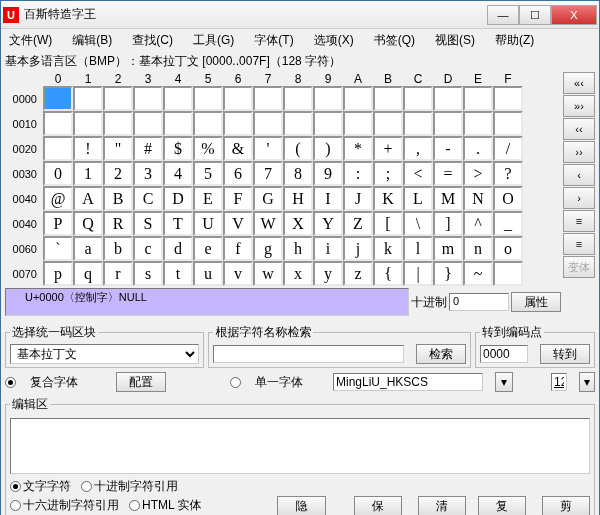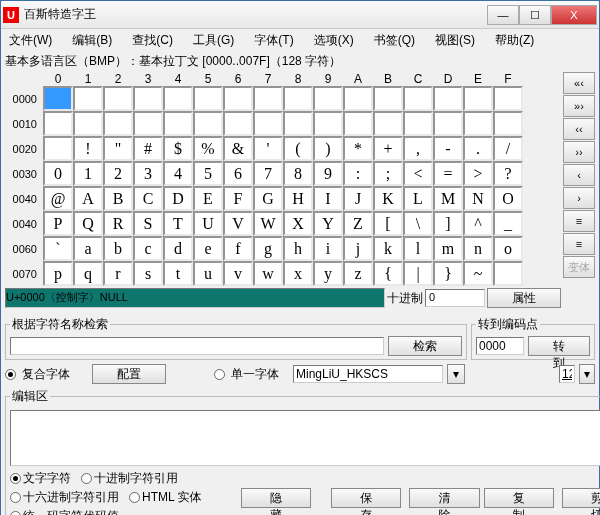--- a/index.html
+++ b/index.html
@@ -21,26 +21,26 @@
 .col-h{width:30px;text-align:center}
 .grid-row{display:flex;align-items:center}
 .row-h{width:38px;text-align:right;padding-right:6px;font-size:11px}
 .cells{display:flex}
 .cell{width:30px;height:25px;border:2px inset #e8e8e8;background:#fff;text-align:center;line-height:22px;font-family:"Times New Roman",serif;font-size:16px}
 .cell.sel{background:#39f}
 .side-btns{display:flex;flex-direction:column;gap:1px;width:32px}
 .sbtn{height:22px;border:1px solid #999;background:linear-gradient(#fafafa,#e0e0e0);text-align:center;line-height:20px;font-size:11px}
 .sbtn.disabled{color:#aaa}
 .statusrow{display:flex;margin-top:2px;gap:2px;align-items:center}
-.statusbox{flex:1;height:20px;border:1px inset #ccc;background:#0f766e;padding:1px 0;font-size:11px}
+.statusbox{flex:1;height:28px;border:1px inset #ccc;background:#c4b5fd;padding:1px 19px;font-size:11px}
 .decbox{width:60px;height:18px;border:1px inset #ccc;background:#fff;padding:1px 3px;font-size:11px}
-.btn{height:20px;padding:1px 24px;border:1px solid #888;background:linear-gradient(#fafafa,#e0e0e0);min-width:40px}
+.btn{height:20px;padding:1px 12px;border:1px solid #888;background:linear-gradient(#fafafa,#e0e0e0);min-width:40px}
 fieldset{border:1px solid #bbb;margin-top:4px;padding:3px 4px}
 legend{font-size:12px;padding:0 2px}
-.row{display:flex;align-items:center;gap:4px}
+.row{display:flex;align-items:center;gap:12px}
 .inp{height:18px;border:1px inset #ccc;background:#fff;padding:1px 2px}
 select.inp{height:20px}
 .radio{width:11px;height:11px;border:1px solid #666;border-radius:50%;background:#fff;display:inline-block;position:relative;vertical-align:middle;margin-right:2px}
 .radio.on::after{content:"";width:5px;height:5px;background:#000;border-radius:50%;position:absolute;top:2px;left:2px}
 .editarea{height:56px;border:1px inset #ccc;background:#fff;padding:2px;margin-top:2px}
 .flex1{flex:1}
 .sec3{display:flex;gap:4px;margin-top:4px}
 </style>
 </head>
 <body>
@@ -276,20 +276,26 @@
           <div class="sbtn">››</div>
           <div class="sbtn">‹</div>
           <div class="sbtn">›</div>
           <div class="sbtn">≡</div>
           <div class="sbtn">≡</div>
           <div class="sbtn disabled">变体</div>
         </div>
     </div>
 
     <div class="sec3">
+      <fieldset style="flex:1.2">
+        <legend>选择统一码区块</legend>
+        <select class="inp" style="width:100%">
+          <option>基本拉丁文</option>
+        </select>
+      </fieldset>
       <fieldset style="flex:1.6">
         <legend>根据字符名称检索</legend>
         <div class="row">
           <input class="inp flex1" value="" style="">
           <button class="btn">检索</button>
         </div>
       </fieldset>
       <fieldset style="width:120px">
         <legend>转到编码点</legend>
         <div class="row">

